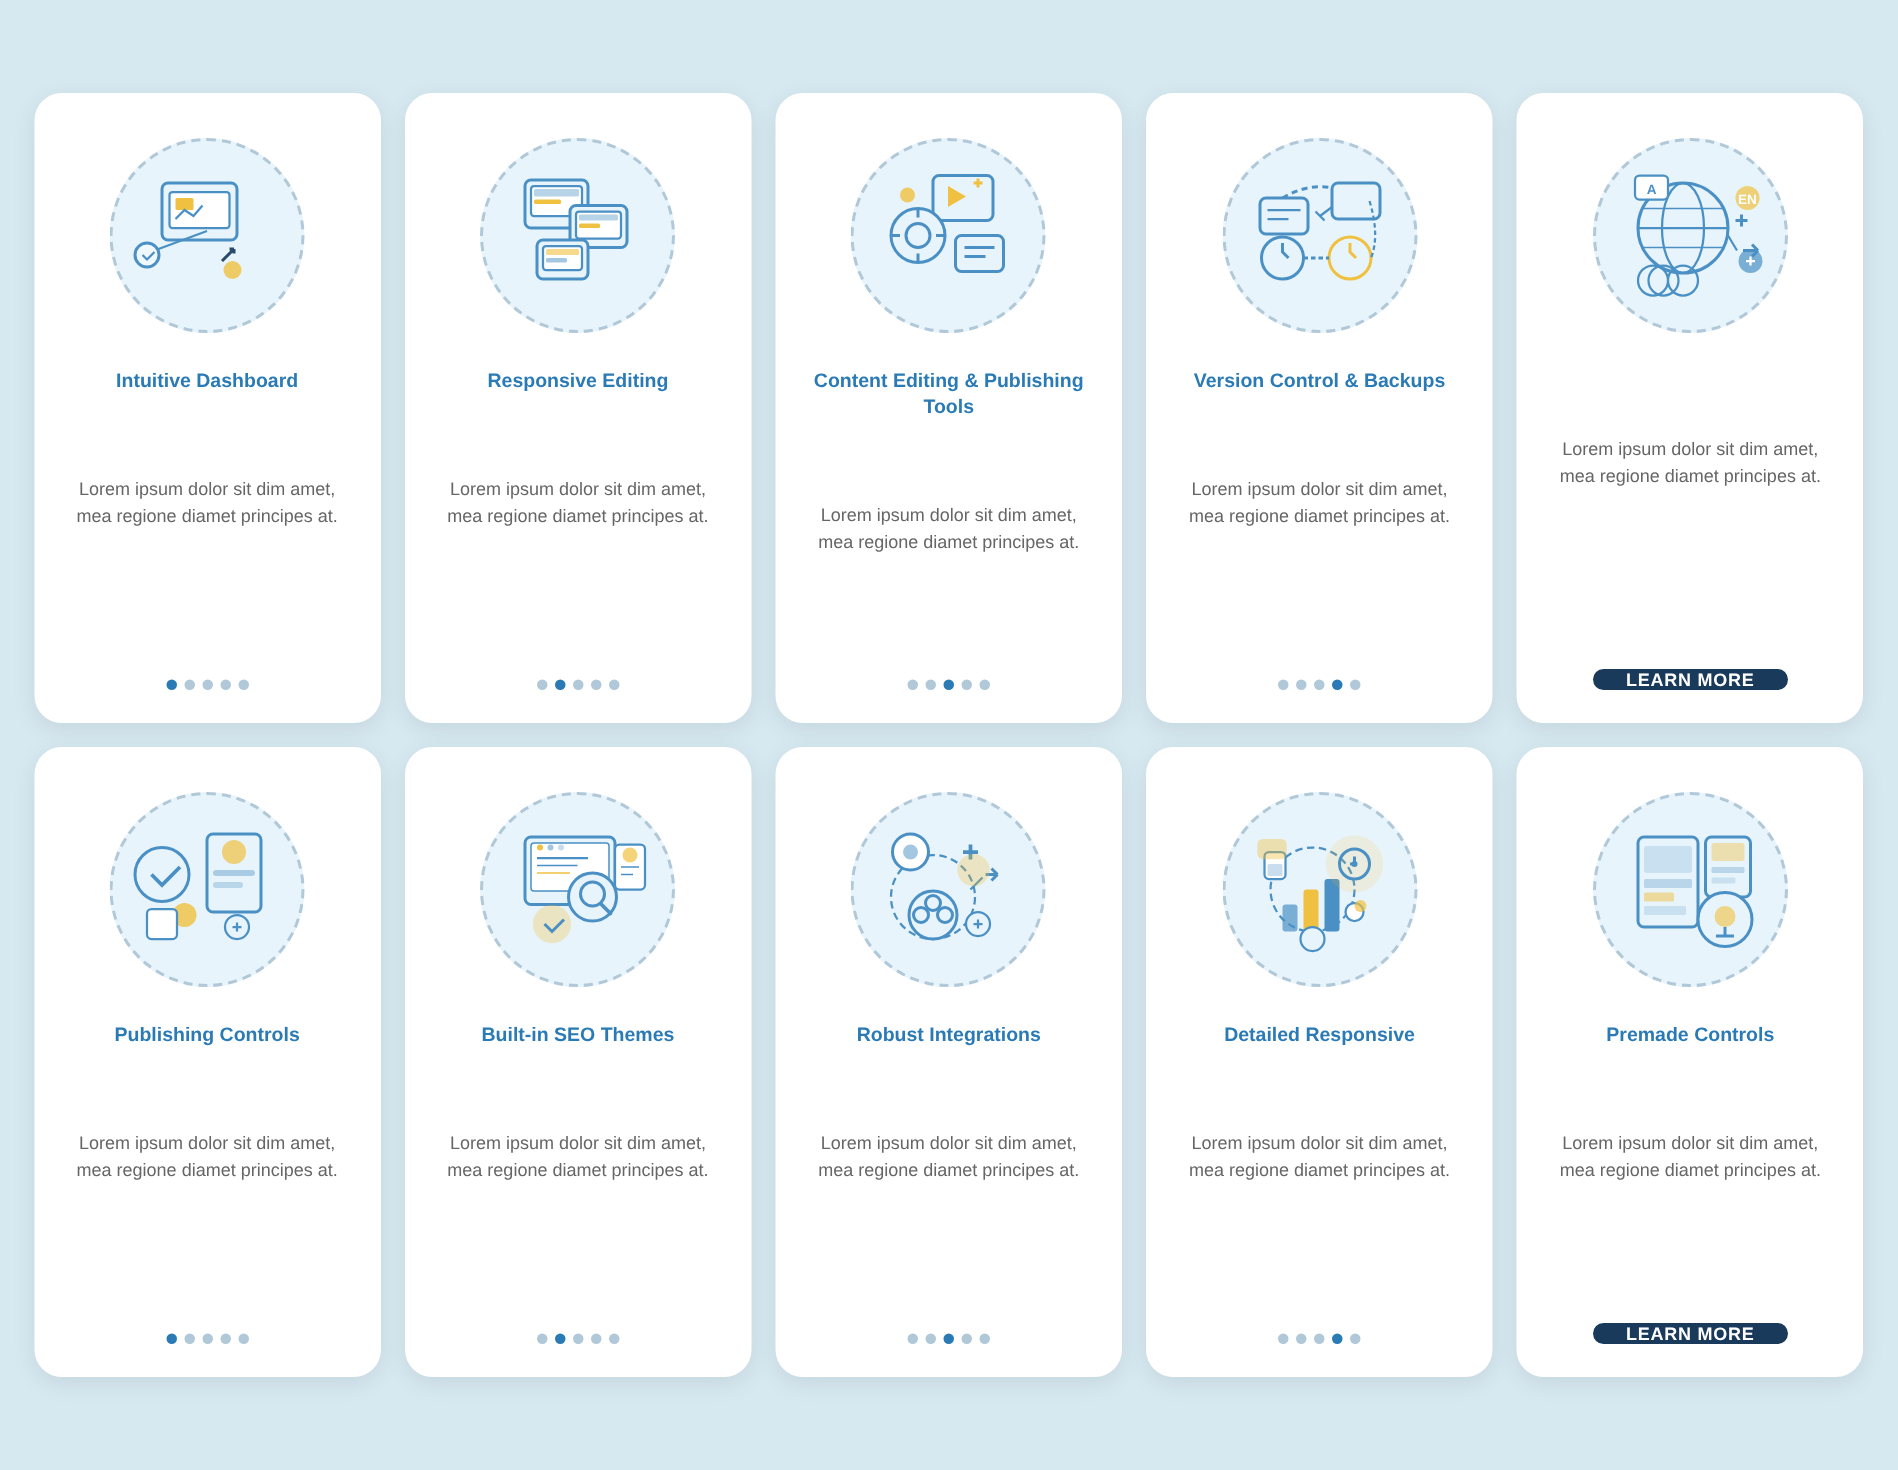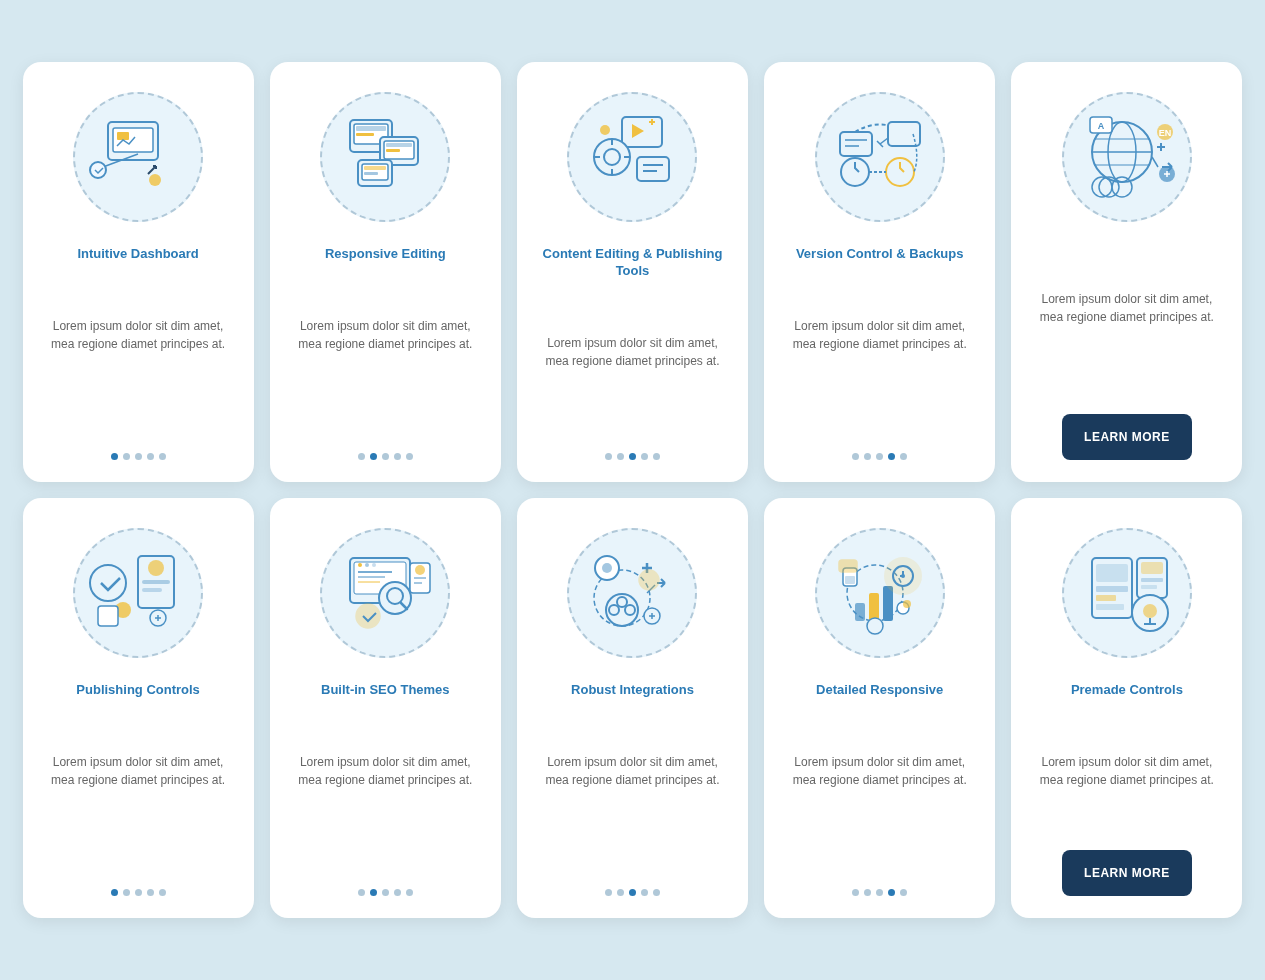--- a/index.html
+++ b/index.html
@@ -89,21 +89,21 @@
     }
     .dot.active {
       background: #2a7ab5;
     }
     .learn-btn {
       margin-top: 14px;
       background: #1a3a5c;
       color: #fff;
       border: none;
       border-radius: 8px;
-      padding: 16px 22px;
+      padding: 0 22px;
       font-size: 12px;
       font-weight: 600;
       cursor: pointer;
       letter-spacing: 0.5px;
     }
   </style>
 </head>
 <body>
 
 <div class="grid">

